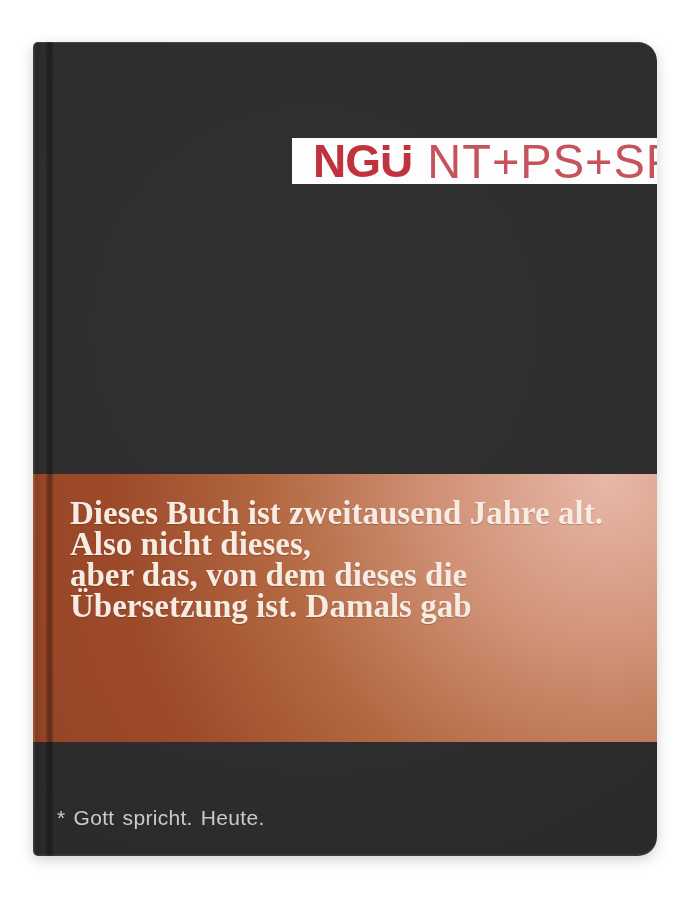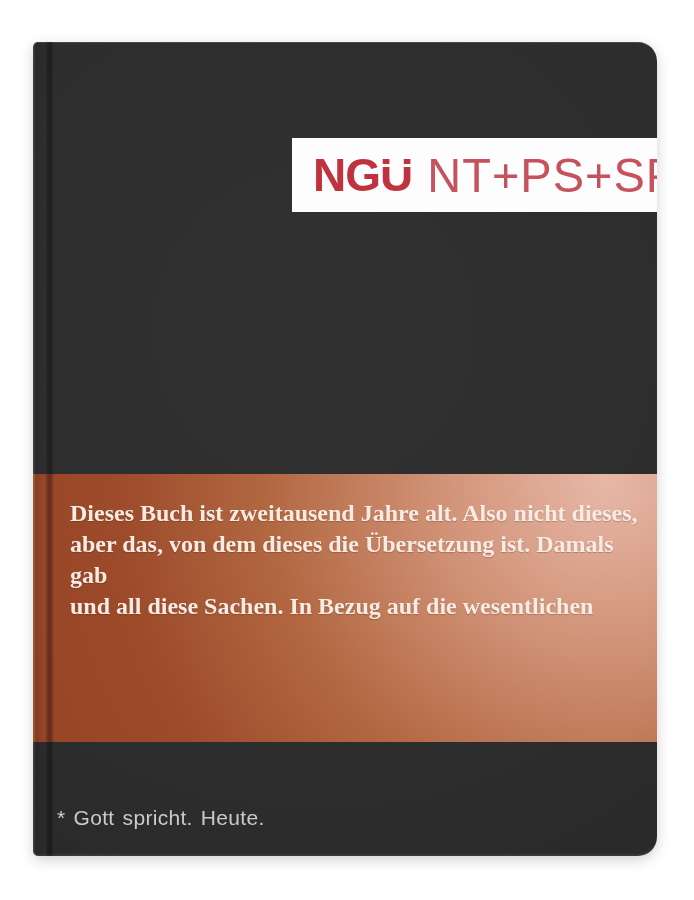--- a/index.html
+++ b/index.html
@@ -47,21 +47,21 @@
       rgba(0,0,0,0.32) 18px,
       rgba(0,0,0,0.00) 21px);
     pointer-events: none;
   }
   
   .banner {
     position: absolute;
     left: 259px;
     top: 96px;
     width: 365px;
-    height: 74px;
+    height: 46px;
     background: #fdfdfd;
     display: flex;
     align-items: center;
     gap: 15px;
     padding-left: 21px;
     box-sizing: border-box;
     z-index: 4;
   }
   .logo {
     display: flex;
@@ -105,21 +105,21 @@
       #e7b8a8 0%, #d29479 26%, #b26741 55%, #9c4a2a 80%, #964526 100%);
     z-index: 3;
   }
   .quote {
     position: absolute;
     left: 37px;
     top: 24px;
     width: 575px;
     font-family: "Liberation Serif", serif;
     font-weight: 700;
-    font-size: 24px;
+    font-size: 33px;
     line-height: 31px;
     color: #f6ece4;
     text-shadow: 0 1px 1px rgba(60,20,5,0.25);
   }
   
   .tagline {
     position: absolute;
     left: 24px;
     right: 0;
     top: 764px;
@@ -142,21 +142,20 @@
         <span>NG</span>
           <span class="logo-u">U</span>
       </div>
       <div class="edition">NT+PS+SP</div>
     </div>
 
     <div class="band">
       <div class="quote">
         <div>Dieses Buch ist zweitausend Jahre alt. Also nicht dieses,</div>
         <div>aber das, von dem dieses die Übersetzung ist. Damals gab</div>
-        <div>und all diese Sachen. In Bezug auf die wesentlichen</div>
       </div>
     </div>
 
     <div class="tagline">* Gott spricht. Heute.</div>
 
     <div class="spine"></div>
   </div>
 </div>
 
 </body></html>

